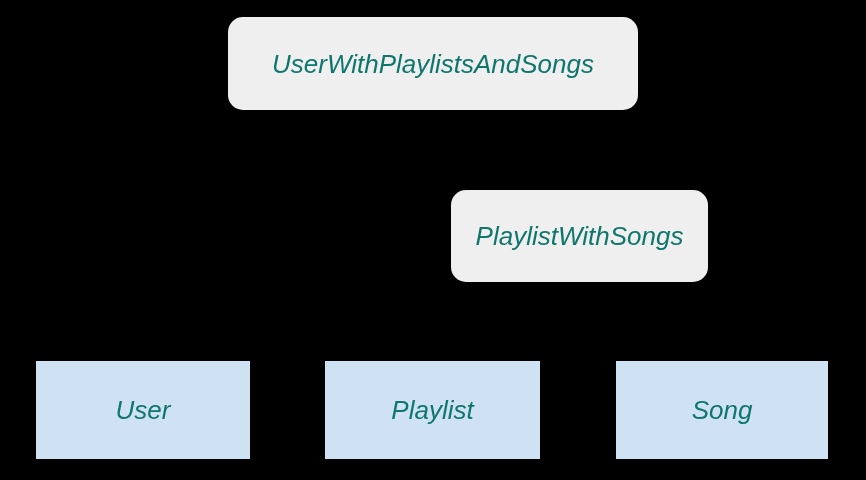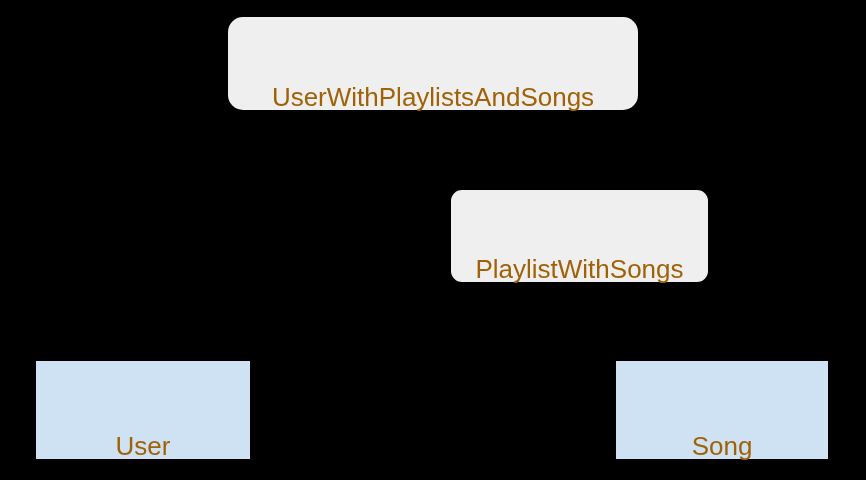--- a/index.html
+++ b/index.html
@@ -11,38 +11,39 @@
     position: relative;
     width: 866px;
     height: 480px;
     background: #000000;
     overflow: hidden;
     font-family: "Liberation Sans", sans-serif;
   }
   .node {
     position: absolute;
     display: flex;
-    align-items: flex-end;
+    align-items: center;
     justify-content: center;
     box-sizing: border-box;
-    color: #a16207;
+    color: #0f766e;
     font-size: 26px;
     line-height: 1;
     white-space: nowrap;
+    font-style: italic;
   }
   .node-rounded {
     background: #efefef;
     border-radius: 15px;
   }
   .node-entity {
     background: #cfe2f3;
   }
   
   .n0 { left: 228px; top: 17px;  width: 410px; height: 93px; }
-  .n1 { left: 451px; top: 190px; width: 257px; height: 92px; border-radius: 11px; }
+  .n1 { left: 451px; top: 190px; width: 257px; height: 92px; }
   .n2 { left: 36px;  top: 361px; width: 214px; height: 98px; }
   .n3 { left: 325px; top: 361px; width: 215px; height: 98px; }
   .n4 { left: 616px; top: 361px; width: 212px; height: 98px; }
   .node-label {
     display: inline-block;
   }
 </style>
 </head>
 <body>
 
@@ -53,18 +54,21 @@
   </div>
 
   <div class="node node-rounded n1">
     <span class="node-label">PlaylistWithSongs</span>
   </div>
 
   <div class="node node-entity n2">
     <span class="node-label">User</span>
   </div>
 
+  <div class="node node-entity n3">
+    <span class="node-label">Playlist</span>
+  </div>
 
   <div class="node node-entity n4">
     <span class="node-label">Song</span>
   </div>
 
 </div>
 
 </body></html>

